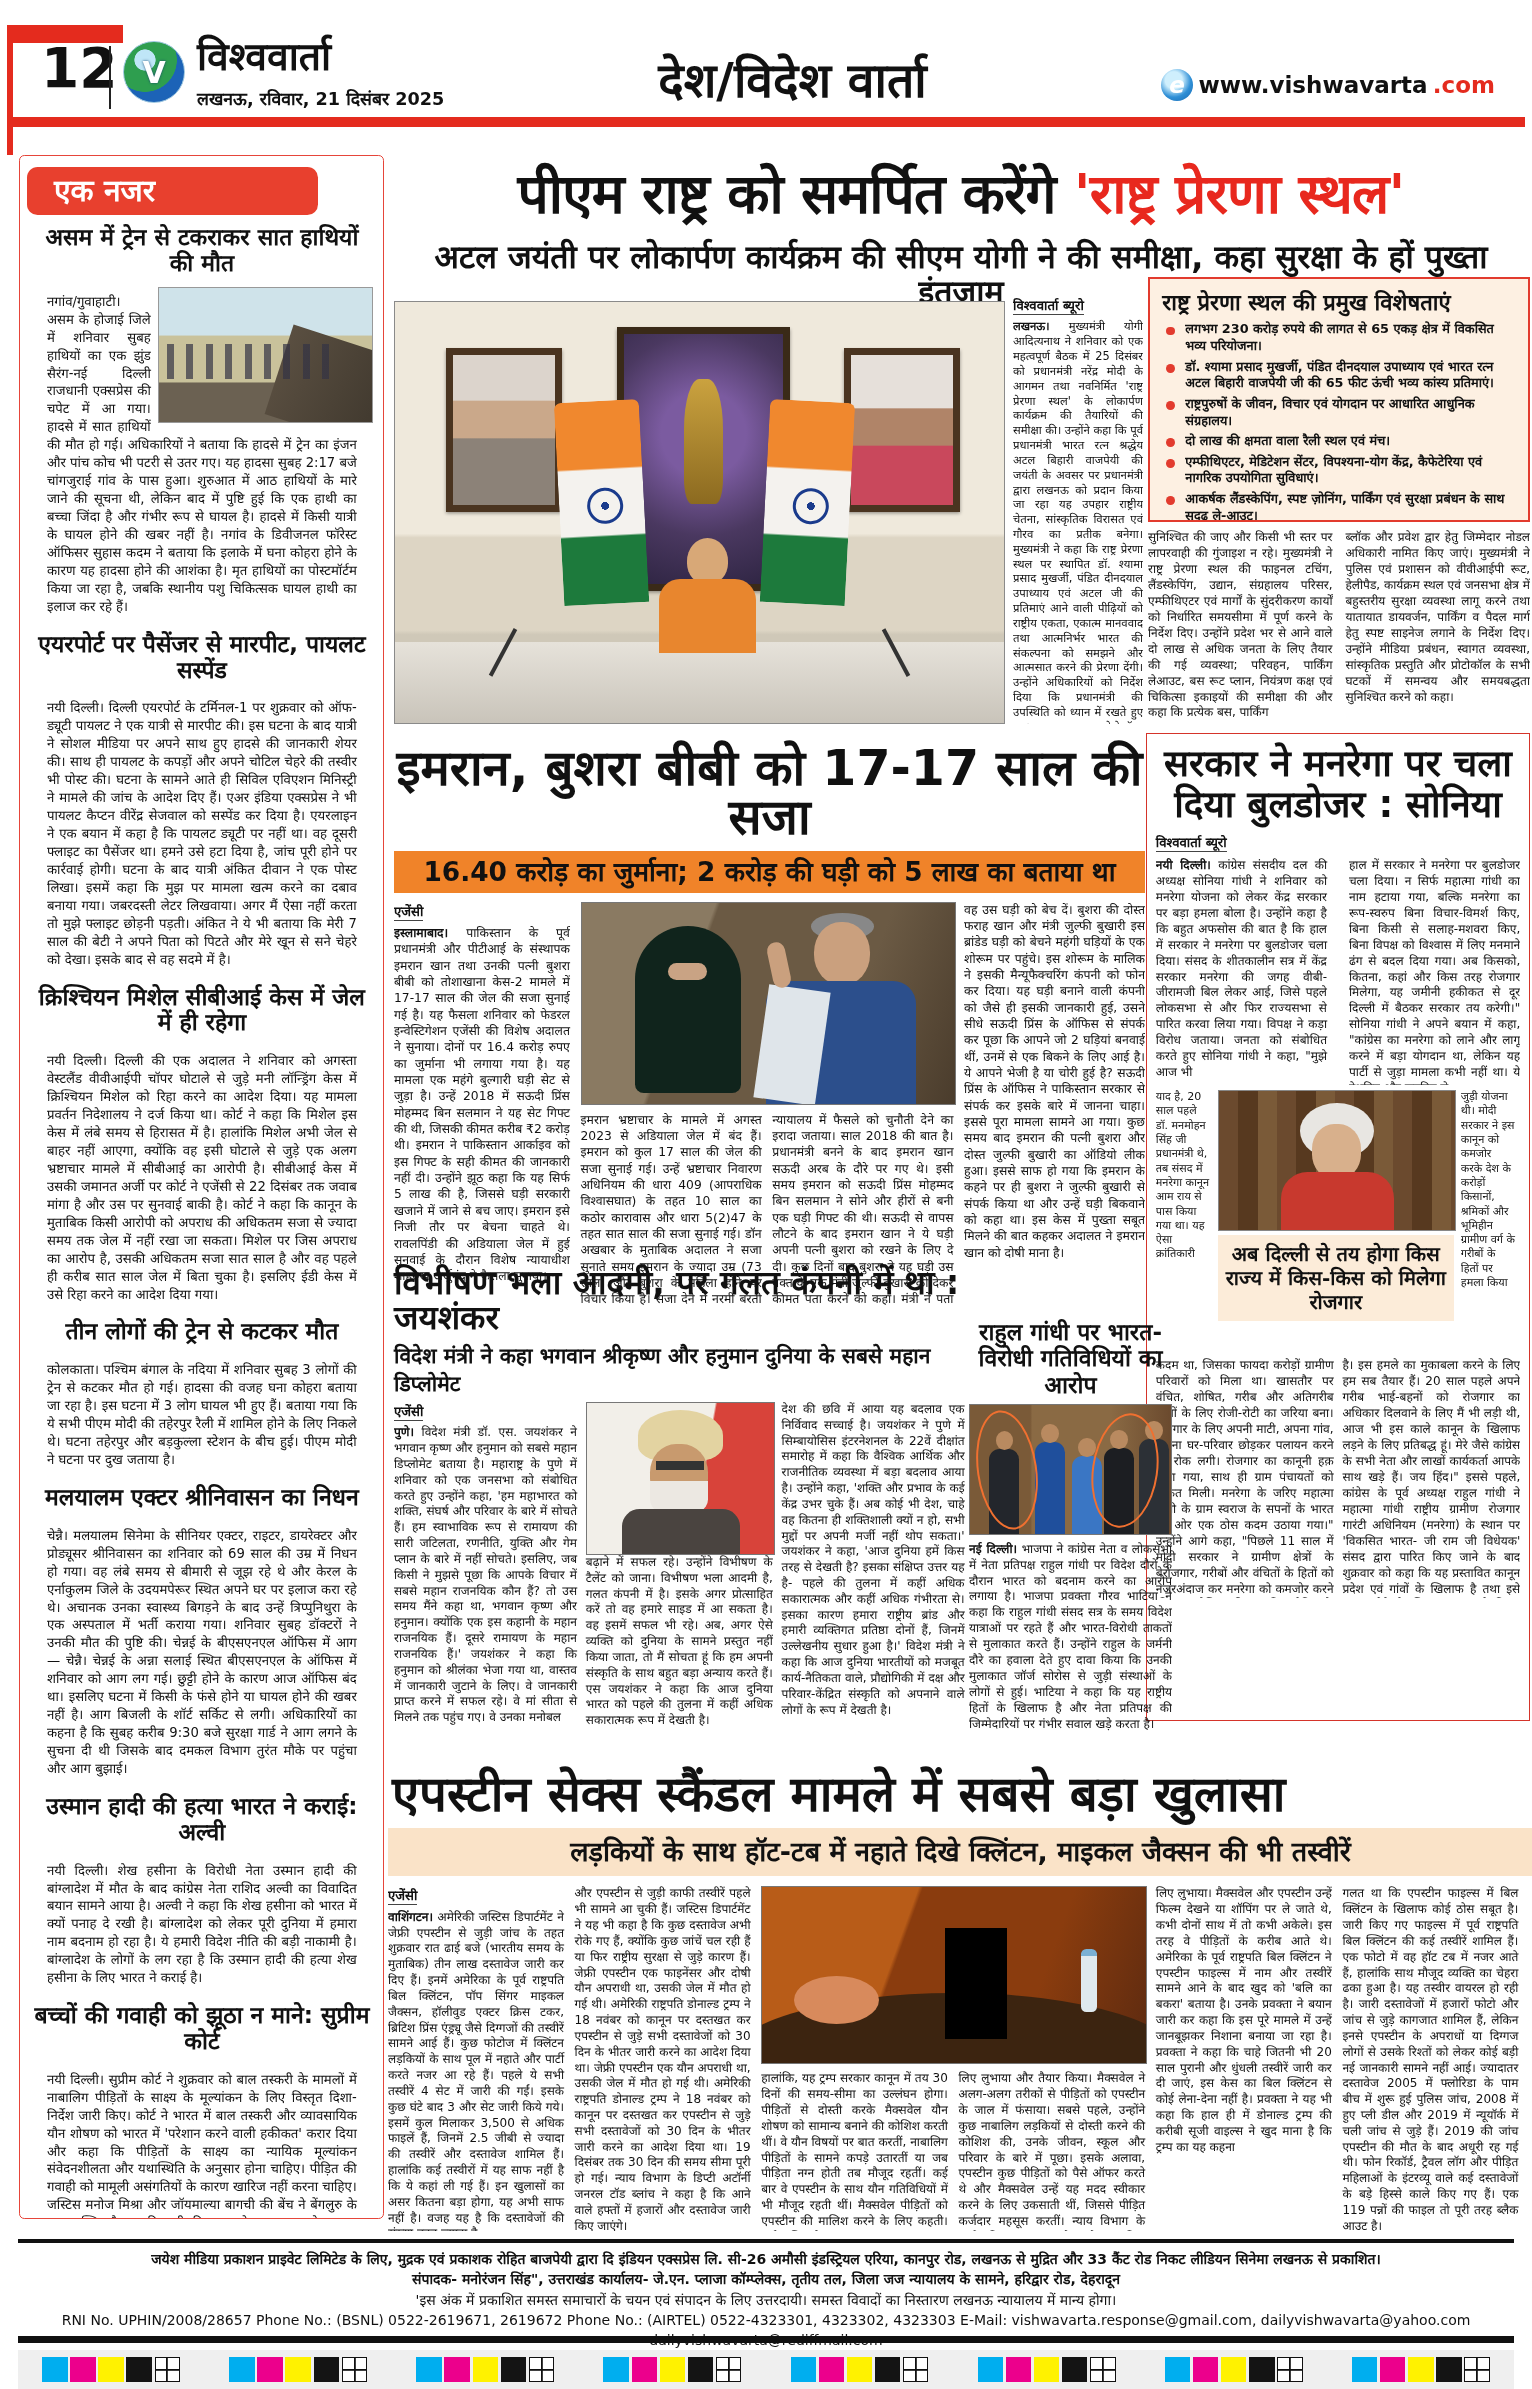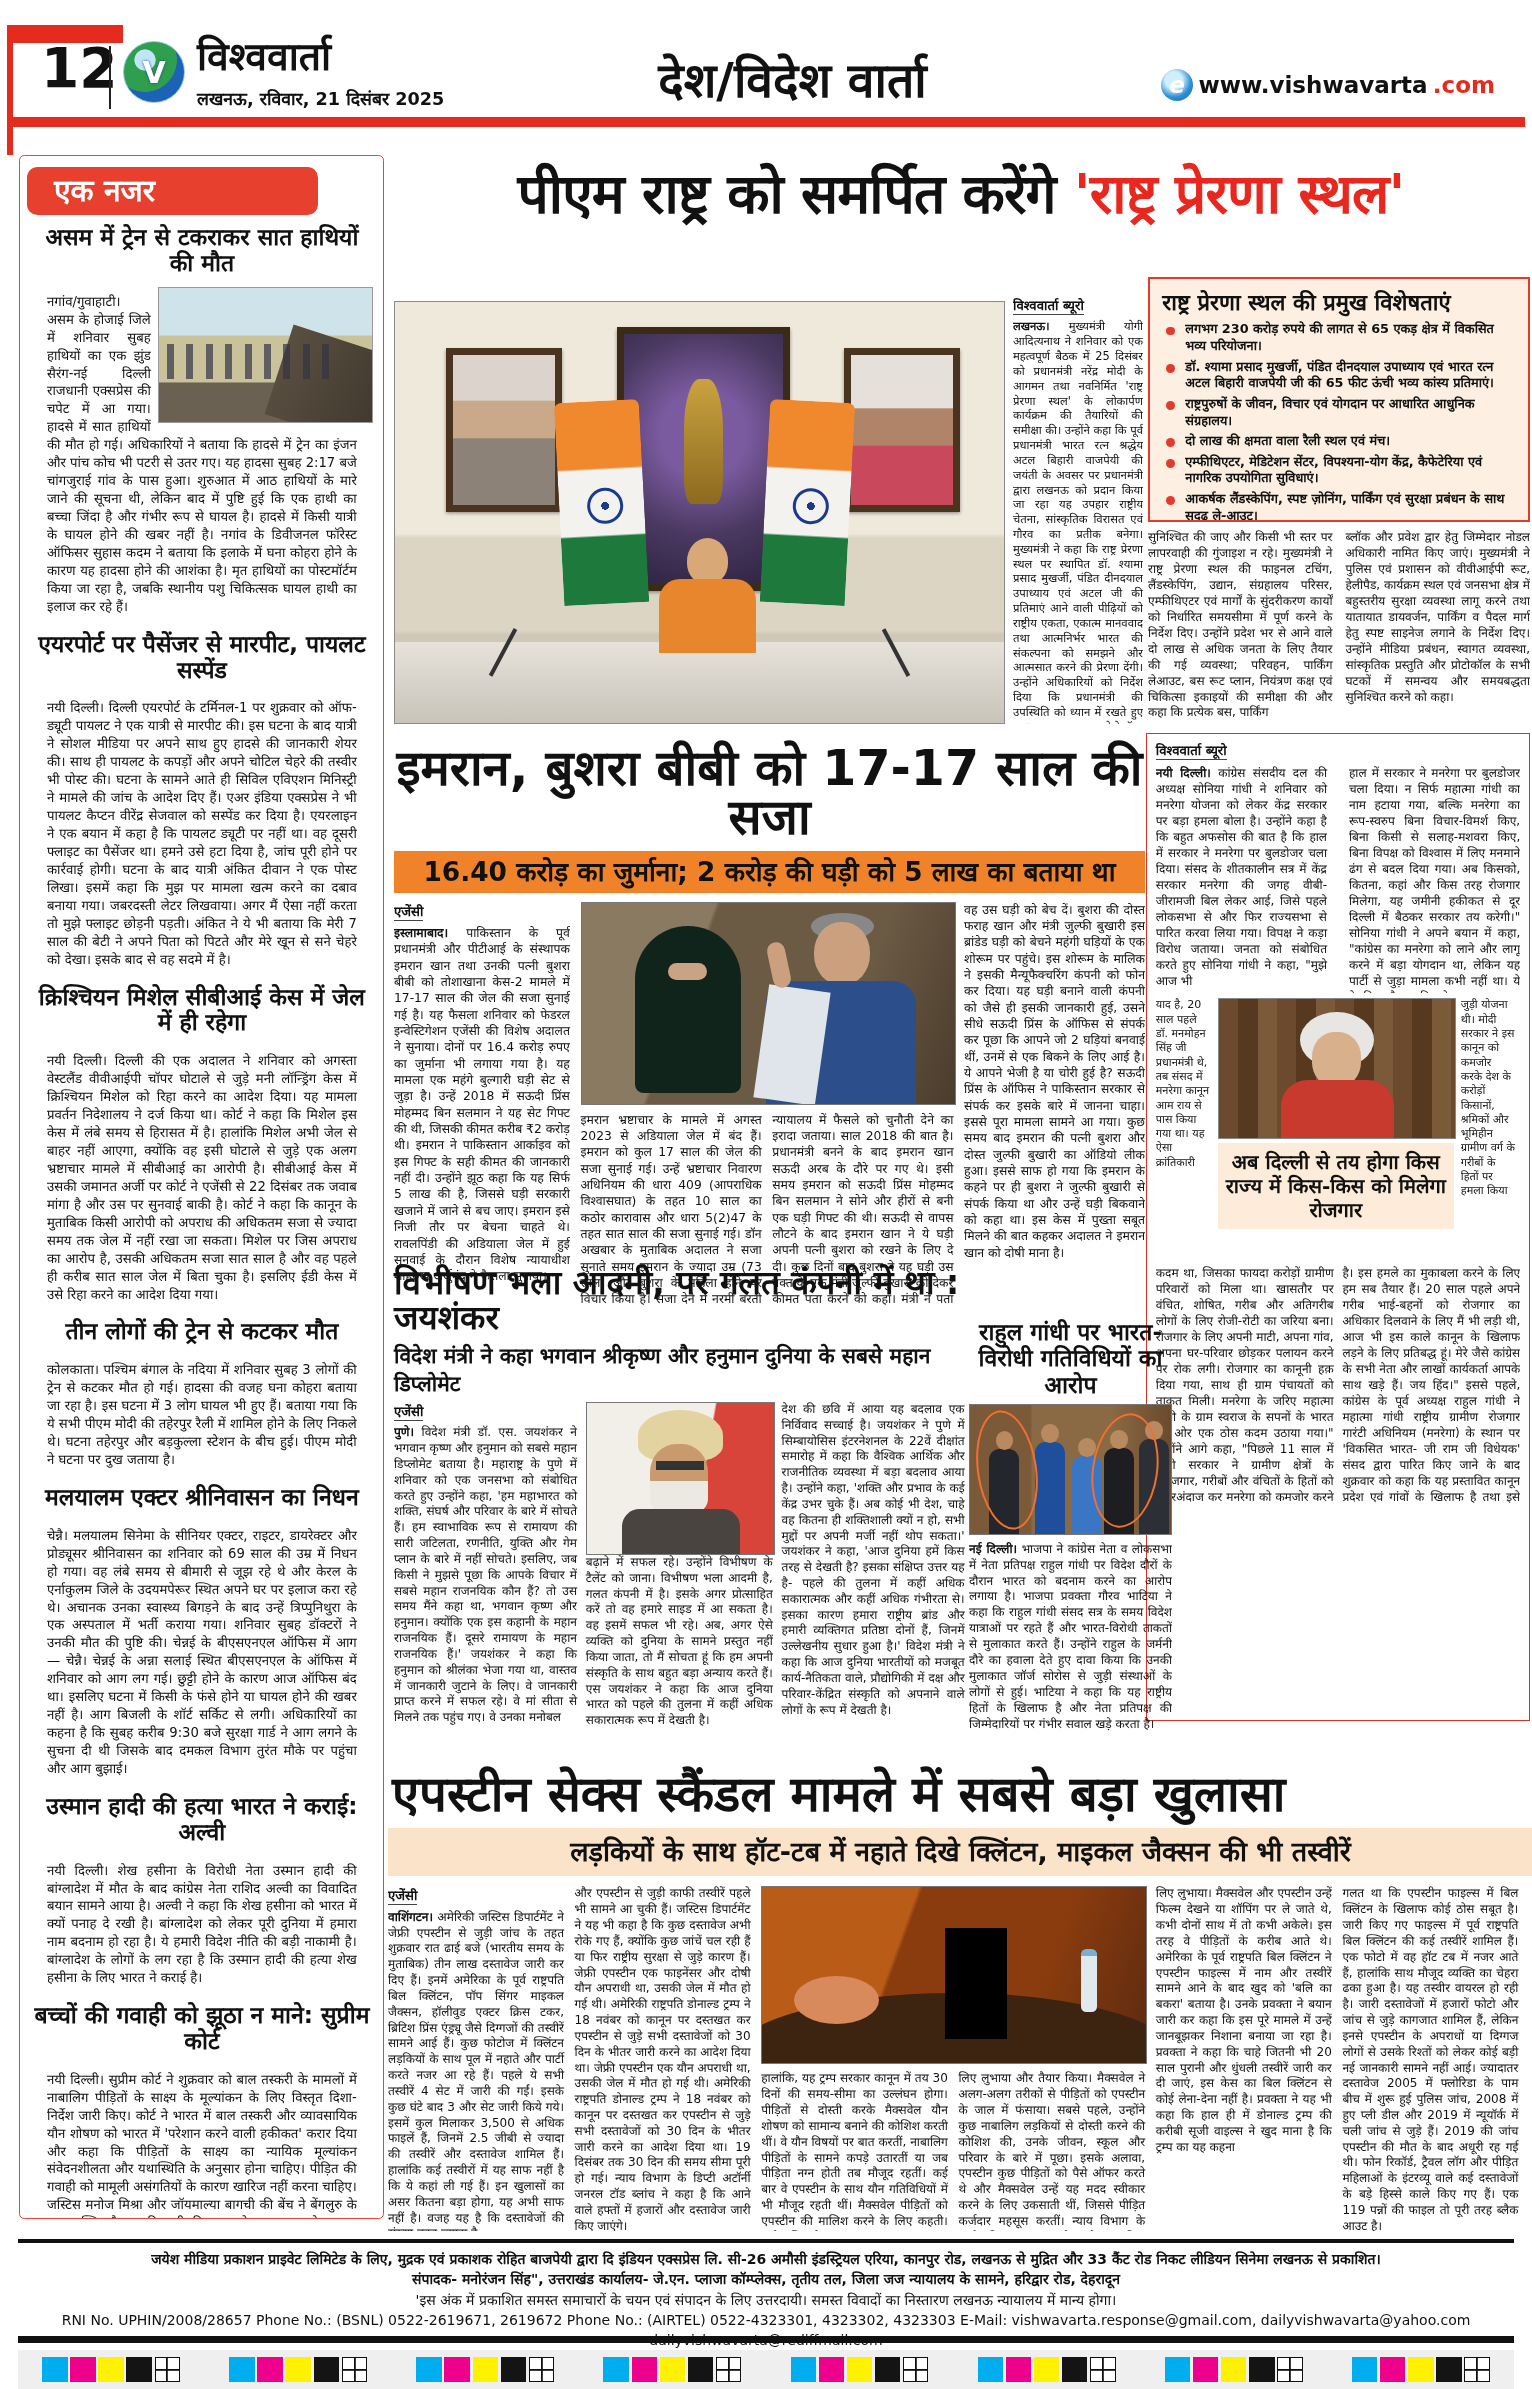--- a/index.html
+++ b/index.html
@@ -226,20 +226,21 @@
       <p>नयी दिल्ली। सुप्रीम कोर्ट ने शुक्रवार को बाल तस्करी के मामलों में नाबालिग पीड़ितों के साक्ष्य के मूल्यांकन के लिए विस्तृत दिशा-निर्देश जारी किए। कोर्ट ने भारत में बाल तस्करी और व्यावसायिक यौन शोषण को भारत में 'परेशान करने वाली हकीकत' करार दिया और कहा कि पीड़ितों के साक्ष्य का न्यायिक मूल्यांकन संवेदनशीलता और यथास्थिति के अनुसार होना चाहिए। पीड़ित की गवाही को मामूली असंगतियों के कारण खारिज नहीं करना चाहिए। जस्टिस मनोज मिश्रा और जॉयमाल्या बागची की बेंच ने बेंगलुरु के एक व्यक्ति और उसकी पत्नी की सजा को बरकरार रखते हुए यह दिशा-निर्देश जारी किए। उन पर नाबालिग लड़की की तस्करी और यौन शोषण का आरोप था। मामला 2010 में बेंगलुरु के पीन्या में एक पुलिस छापे से जुड़ा है, जहां एक नाबालिग को वेश्यावृत्ति के लिए रखा था। पीड़ित की गवाही को एनजीओ और अन्य साक्ष्यों ने समर्थन दिया। कोर्ट ने अपील को खारिज करते हुए कहा कि पीड़ित की गवाही विश्वसनीय और अन्य साक्ष्यों से समर्थित है।</p>
     </div>
     <div class="story">
       <h3>बेंगलुरु में 19 साल की छात्रा का गैंगरेप किया</h3>
       <p>बेंगलुरु। बेंगलुरु में दो कॉलेज छात्रों और एक इलेक्ट्रीशियन पर 19 वर्षीय छात्रा के साथ सामूहिक दुष्कर्म का आरोप है। आरोपियों ने घटना का अश्लील वीडियो बनाकर पीड़ित को ब्लैकमेल किया और कई बार शारीरिक शोषण किया। बेंगलुरु पुलिस ने तीनों आरोपियों को गिरफ्तार कर लिया है। आरोपियों की पहचान जी विकास (20), एन प्रशांत (20) और चेतन जे (26) के रूप में हुई है। तीनों मगड़ी कस्बे के रहने वाले हैं। उन्हें रामनगरा जिला जेल में न्यायिक हिरासत में भेजा गया है। पीड़िता बेंगलुरु के एक निजी कॉलेज में पढ़ती है। आरोपी विकास और प्रशांत शहर के बाहरी इलाकों के अलग-अलग निजी कॉलेजों के छात्र हैं और रोज मगड़ी से बेंगलुरु आते-जाते थे। पीड़ित की शिकायत मिलने के बाद पुलिस ने तत्काल कार्रवाई की।</p>
     </div>
 
   </aside>
 
   <h1 class="lead-head"><span>पीएम राष्ट्र को समर्पित करेंगे </span><span class="red">'राष्ट्र प्रेरणा स्थल'</span></h1>
+  <div class="lead-sub">अटल जयंती पर लोकार्पण कार्यक्रम की सीएम योगी ने की समीक्षा, कहा सुरक्षा के हों पुख्ता इंतजाम</div>
 
   <div class="lead-photo">
     <div class="frame fr-modi">
         <div class="inner"></div>
       </div>
     <div class="frame fr-deity">
         <div class="inner">
           <div class="idol"></div>
         </div>
       </div>
@@ -277,20 +278,21 @@
       <li>आकर्षक लैंडस्केपिंग, स्पष्ट ज़ोनिंग, पार्किंग एवं सुरक्षा प्रबंधन के साथ सुदृढ़ ले-आउट।</li>
     </ul>
   </div>
 
   <div class="lead-cols23">
     <p>सुनिश्चित की जाए और किसी भी स्तर पर लापरवाही की गुंजाइश न रहे। मुख्यमंत्री ने राष्ट्र प्रेरणा स्थल की फाइनल टचिंग, लैंडस्केपिंग, उद्यान, संग्रहालय परिसर, एम्फीथिएटर एवं मार्गों के सुंदरीकरण कार्यों को निर्धारित समयसीमा में पूर्ण करने के निर्देश दिए। उन्होंने प्रदेश भर से आने वाले दो लाख से अधिक जनता के लिए तैयार की गई व्यवस्था; परिवहन, पार्किंग लेआउट, बस रूट प्लान, नियंत्रण कक्ष एवं चिकित्सा इकाइयों की समीक्षा की और कहा कि प्रत्येक बस, पार्किंग</p>
     <p>ब्लॉक और प्रवेश द्वार हेतु जिम्मेदार नोडल अधिकारी नामित किए जाएं। मुख्यमंत्री ने पुलिस एवं प्रशासन को वीवीआईपी रूट, हेलीपैड, कार्यक्रम स्थल एवं जनसभा क्षेत्र में बहुस्तरीय सुरक्षा व्यवस्था लागू करने तथा यातायात डायवर्जन, पार्किंग व पैदल मार्ग हेतु स्पष्ट साइनेज लगाने के निर्देश दिए। उन्होंने मीडिया प्रबंधन, स्वागत व्यवस्था, सांस्कृतिक प्रस्तुति और प्रोटोकॉल के सभी घटकों में समन्वय और समयबद्धता सुनिश्चित करने को कहा।</p>
   </div>
 
   <section class="sonia">
+    <h1>सरकार ने मनरेगा पर चला दिया बुलडोजर : सोनिया</h1>
     <span class="byline">विश्ववार्ता ब्यूरो</span>
     <div class="s-top">
       <p><b>नयी दिल्ली।</b> <span>कांग्रेस संसदीय दल की अध्यक्ष सोनिया गांधी ने शनिवार को मनरेगा योजना को लेकर केंद्र सरकार पर बड़ा हमला बोला है। उन्होंने कहा है कि बहुत अफसोस की बात है कि हाल में सरकार ने मनरेगा पर बुलडोजर चला दिया। संसद के शीतकालीन सत्र में केंद्र सरकार मनरेगा की जगह वीबी-जीरामजी बिल लेकर आई, जिसे पहले लोकसभा से और फिर राज्यसभा से पारित करवा लिया गया। विपक्ष ने कड़ा विरोध जताया। जनता को संबोधित करते हुए सोनिया गांधी ने कहा, "मुझे आज भी</span></p>
       <p>हाल में सरकार ने मनरेगा पर बुलडोजर चला दिया। न सिर्फ महात्मा गांधी का नाम हटाया गया, बल्कि मनरेगा का रूप-स्वरुप बिना विचार-विमर्श किए, बिना किसी से सलाह-मशवरा किए, बिना विपक्ष को विश्वास में लिए मनमाने ढंग से बदल दिया गया। अब किसको, कितना, कहां और किस तरह रोजगार मिलेगा, यह जमीनी हकीकत से दूर दिल्ली में बैठकर सरकार तय करेगी।" सोनिया गांधी ने अपने बयान में कहा, "कांग्रेस का मनरेगा को लाने और लागू करने में बड़ा योगदान था, लेकिन यह पार्टी से जुड़ा मामला कभी नहीं था। ये देशहित और जनहित से</p>
     </div>
     <div class="s-mid">
       <div class="s-mini">याद है, 20 साल पहले डॉ. मनमोहन सिंह जी प्रधानमंत्री थे, तब संसद में मनरेगा कानून आम राय से पास किया गया था। यह ऐसा क्रांतिकारी</div>
       <div class="s-photo-wrap">
         <div class="s-photo">
           <div class="hair"></div>

